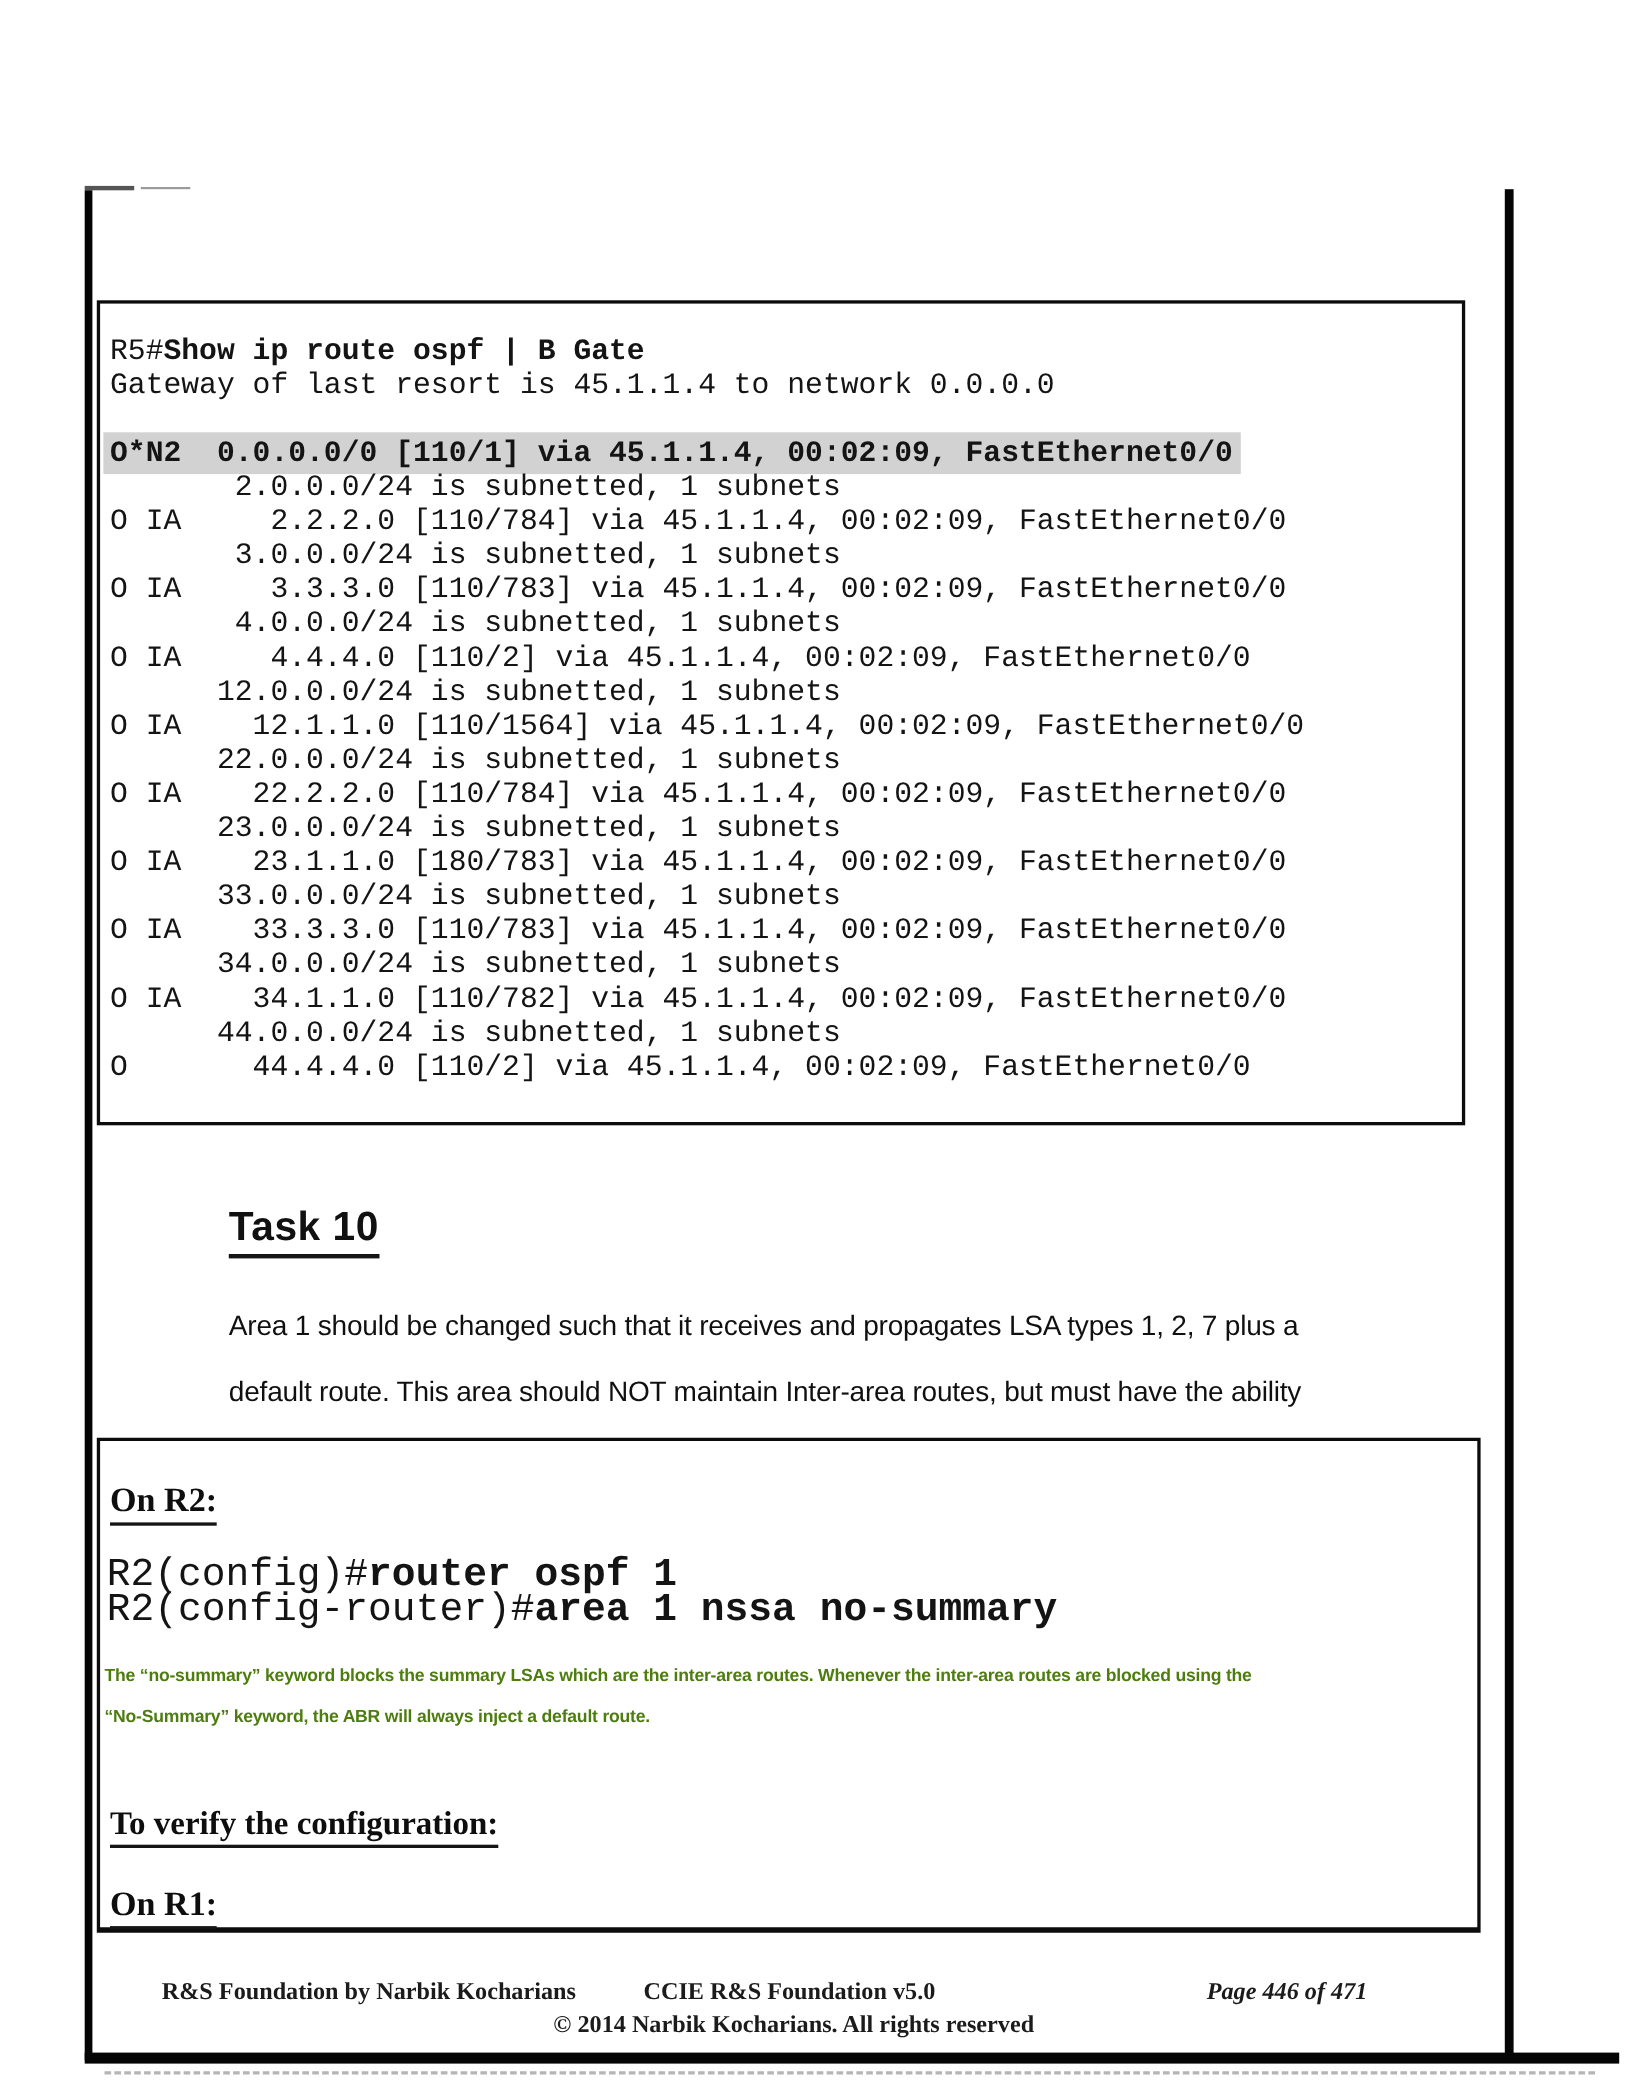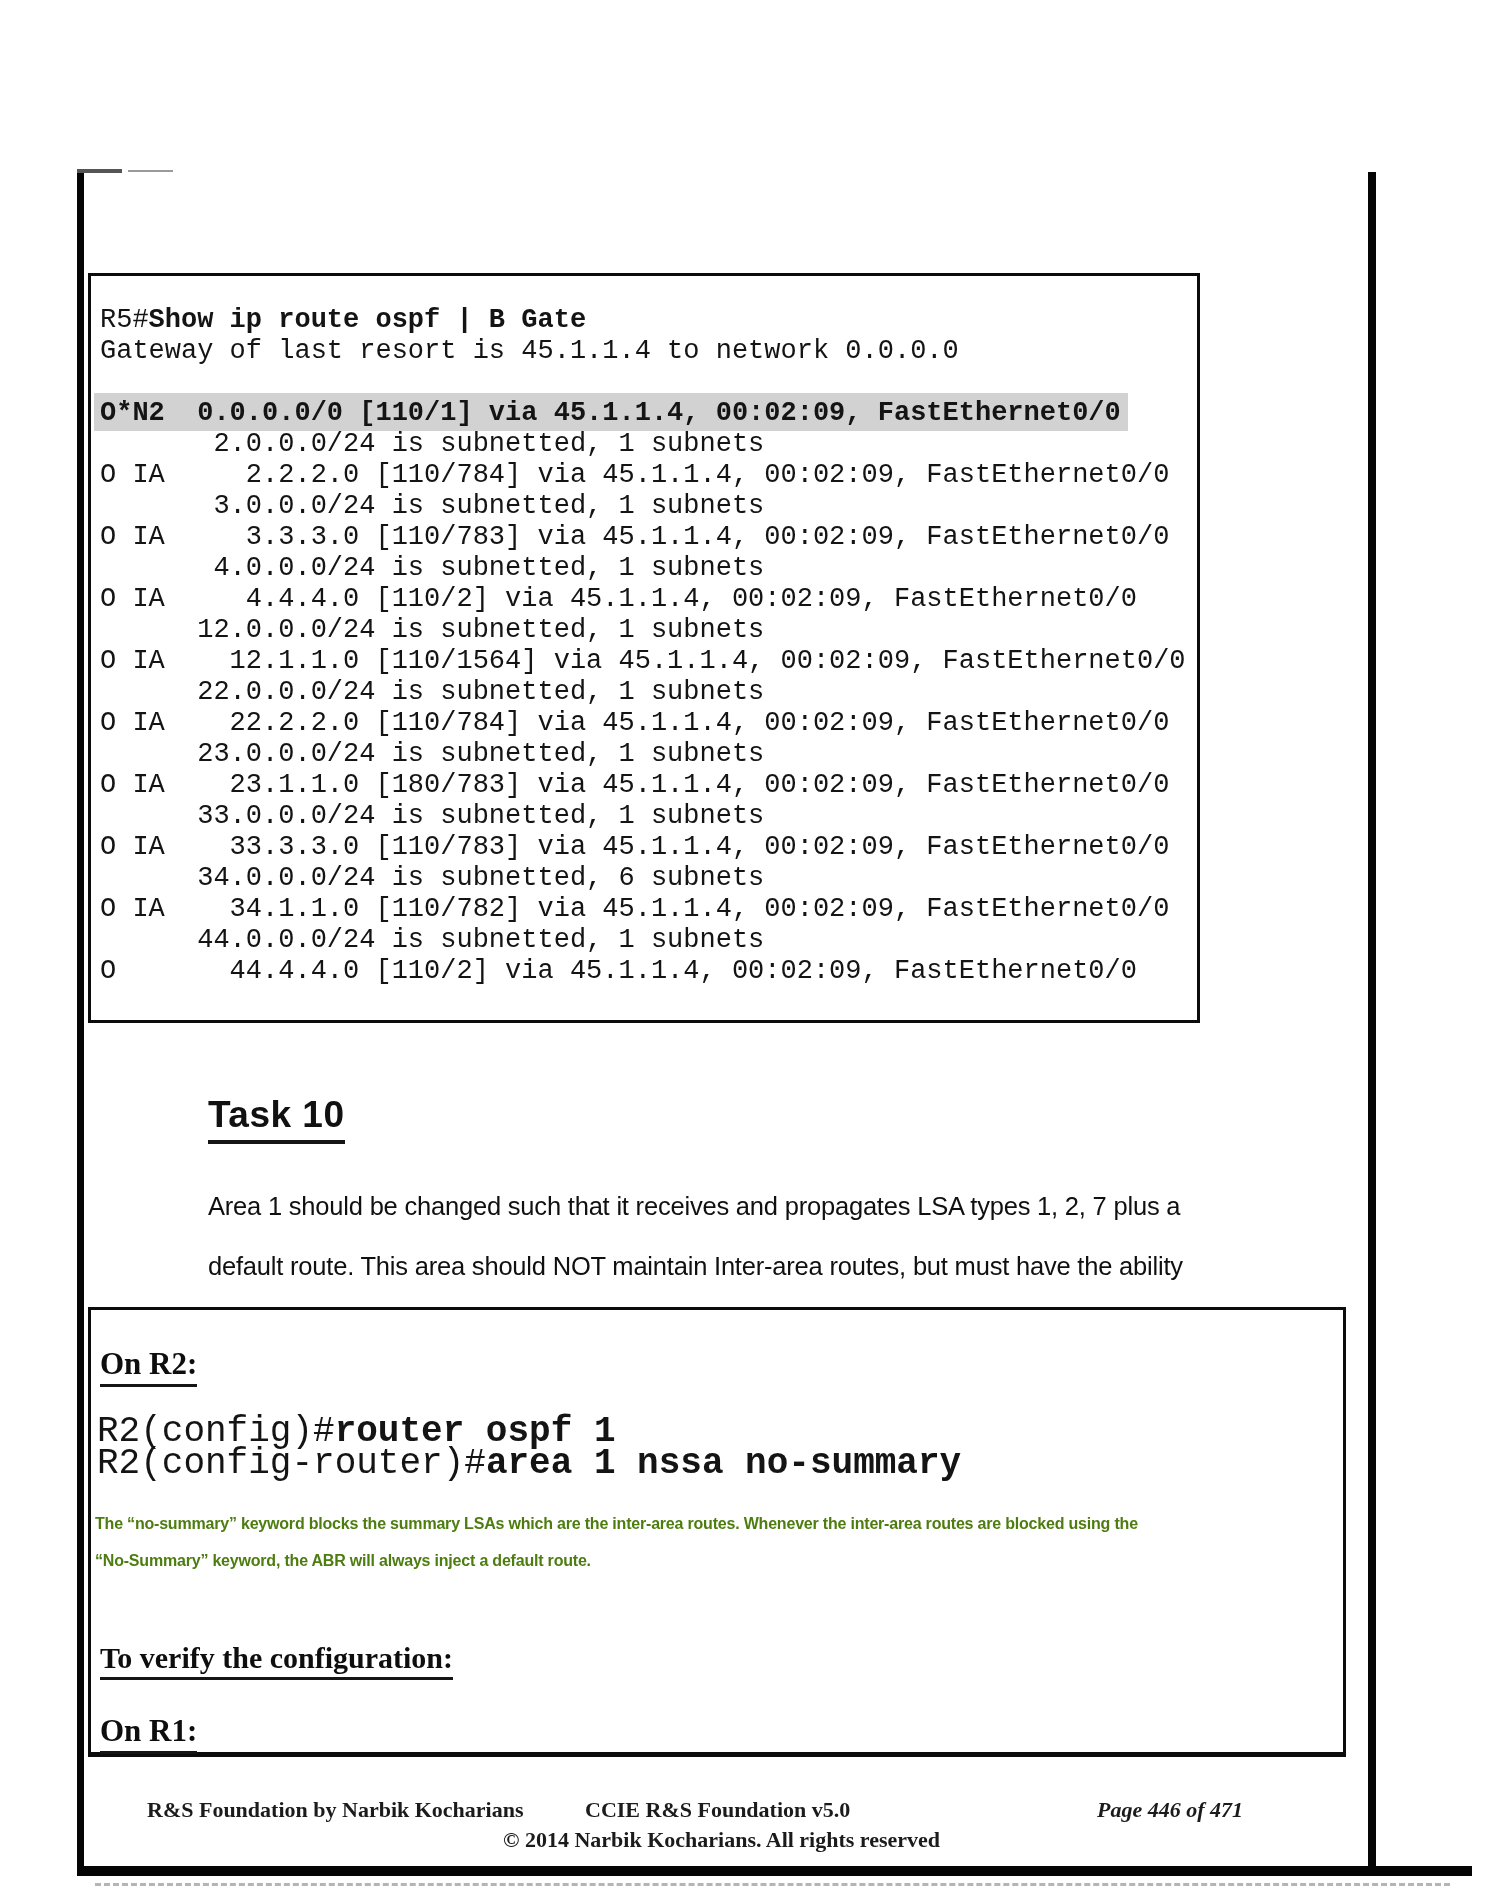--- a/index.html
+++ b/index.html
@@ -13,21 +13,21 @@
   .tick { position:absolute; background:#555555; }
   .tick.light { background:#9a9a9a; }
   .scan-dash {
     position:absolute; height:0; border-top:3px dashed #b5b5b5;
   }
   
   .outbox {
     position:absolute; box-sizing:border-box;
     border:3px solid #0c0c0c; background:#ffffff;
   }
-  .box-terminal { left:88px; top:273px; width:1112px; height:750px; }
+  .box-terminal { left:88px; top:273px; width:1244px; height:750px; }
   .box-config   { left:88px; top:1307px; width:1258px; height:450px; border-bottom-width:5px; }
   
   .term {
     position:absolute; left:9px; top:29px;
     font-family:"Liberation Mono", monospace;
     font-size:27px; color:#141414;
   }
   .tline { white-space:pre; height:31px; line-height:31px; }
   .b { font-weight:bold; }
   .hl {
@@ -95,21 +95,21 @@
       <div class="tline">       4.0.0.0/24 is subnetted, 1 subnets</div>
       <div class="tline">O IA     4.4.4.0 [110/2] via 45.1.1.4, 00:02:09, FastEthernet0/0</div>
       <div class="tline">      12.0.0.0/24 is subnetted, 1 subnets</div>
       <div class="tline">O IA    12.1.1.0 [110/1564] via 45.1.1.4, 00:02:09, FastEthernet0/0</div>
       <div class="tline">      22.0.0.0/24 is subnetted, 1 subnets</div>
       <div class="tline">O IA    22.2.2.0 [110/784] via 45.1.1.4, 00:02:09, FastEthernet0/0</div>
       <div class="tline">      23.0.0.0/24 is subnetted, 1 subnets</div>
       <div class="tline">O IA    23.1.1.0 [180/783] via 45.1.1.4, 00:02:09, FastEthernet0/0</div>
       <div class="tline">      33.0.0.0/24 is subnetted, 1 subnets</div>
       <div class="tline">O IA    33.3.3.0 [110/783] via 45.1.1.4, 00:02:09, FastEthernet0/0</div>
-      <div class="tline">      34.0.0.0/24 is subnetted, 6 subnets</div>
+      <div class="tline">      34.0.0.0/24 is subnetted, 1 subnets</div>
       <div class="tline">O IA    34.1.1.0 [110/782] via 45.1.1.4, 00:02:09, FastEthernet0/0</div>
       <div class="tline">      44.0.0.0/24 is subnetted, 1 subnets</div>
       <div class="tline">O       44.4.4.0 [110/2] via 45.1.1.4, 00:02:09, FastEthernet0/0</div>
     </div>
   </div>
 
   <div class="task-heading">Task 10</div>
   <div class="task-para">Area 1 should be changed such that it receives and propagates LSA types 1, 2, 7 plus a default route. This area should NOT maintain Inter-area routes, but must have the ability to connect to these routes.</div>
 
   <div class="outbox box-config"></div>

